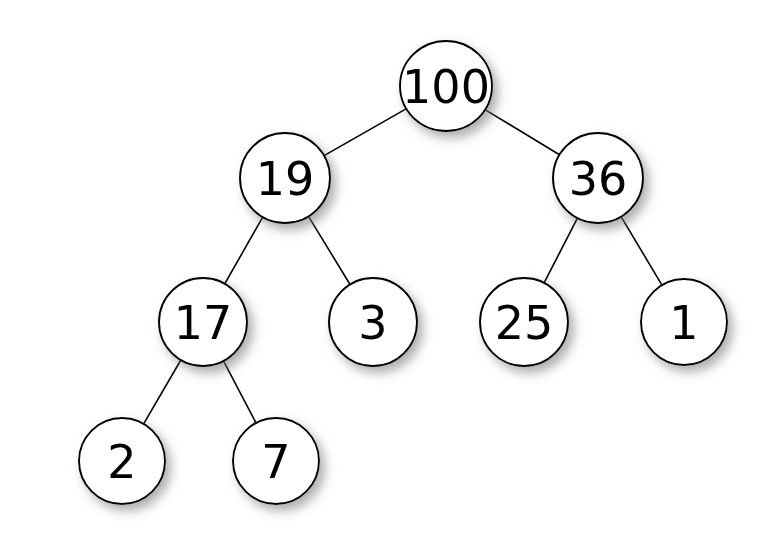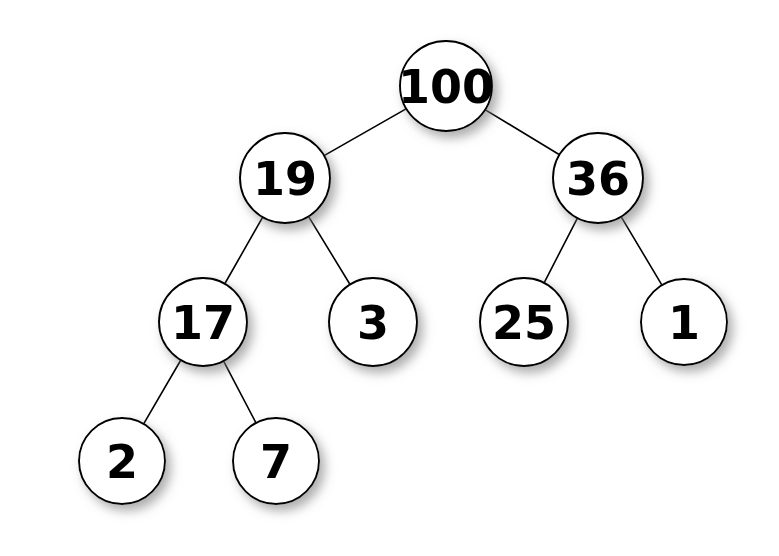--- a/index.html
+++ b/index.html
@@ -10,21 +10,20 @@
   }
   body {
     font-family: "DejaVu Sans", sans-serif;
   }
   #canvas-wrap {
     position: relative;
     width: 779px;
     height: 556px;
     background: #ffffff;
     overflow: hidden;
-    font-weight: bold;
   }
   #tree-svg {
     display: block;
     width: 779px;
     height: 556px;
   }
   .edge-line {
     stroke: #000000;
     stroke-width: 1.6;
     fill: none;

